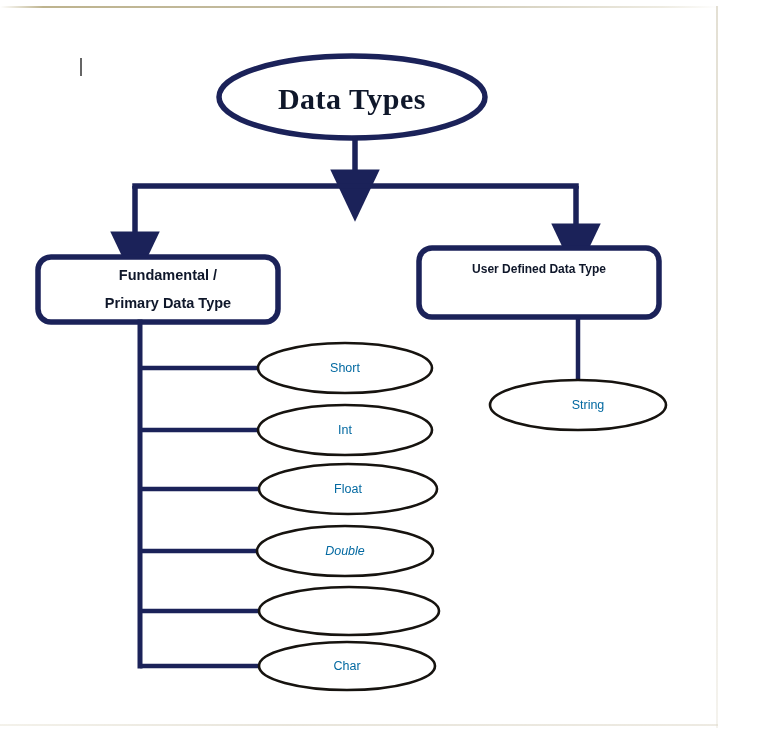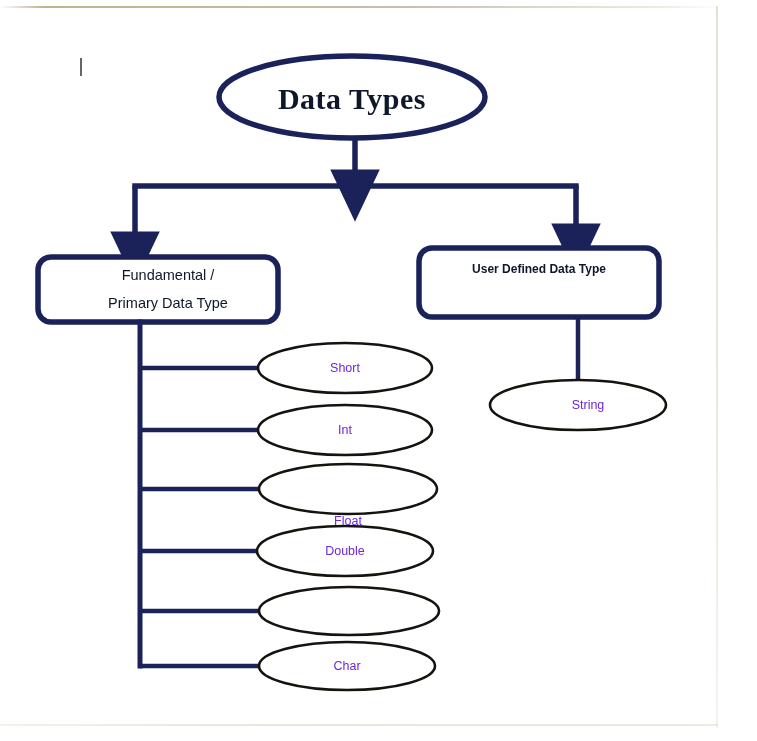--- a/index.html
+++ b/index.html
@@ -63,40 +63,40 @@
     width: 260px; height: 50px;
     font-size: 30px;
     font-weight: bold;
     font-family: "Liberation Serif", serif;
     letter-spacing: .5px;
   }
   #label-fundamental {
     left: 40px; top: 258px;
     width: 256px; height: 62px;
     font-size: 14.5px;
-    font-weight: normal;
+    font-weight: bold;
     line-height: 1.95;
     flex-direction: column;
     text-align: center;
   }
   #label-userdefined {
     left: 421px; top: 252px;
     width: 236px; height: 34px;
     font-size: 12px;
     font-weight: bold;
   }
   .leaf-label {
     position: absolute;
     display: flex;
     align-items: center;
     justify-content: center;
     width: 176px;
     height: 22px;
     font-size: 12.5px;
-    color: #6d28d9;
+    color: #0369a1;
     white-space: nowrap;
     pointer-events: none;
   }
 </style>
 </head>
 <body>
 
 <div id="page">
 
   <div id="paper-edge-top"></div>
@@ -150,19 +150,19 @@
 
   <div class="node-label" id="label-fundamental">
     <span>Fundamental /</span>
     <span>Primary Data Type</span>
   </div>
 
   <div class="node-label" id="label-userdefined">User Defined Data Type</div>
 
   <div class="leaf-label" style="left:257px; top:357px;">Short</div>
   <div class="leaf-label" style="left:257px; top:419px;">Int</div>
-  <div class="leaf-label" style="left:260px; top:478px;margin-top:32px;">Float</div>
-  <div class="leaf-label" style="left:257px; top:540px;">Double</div>
+  <div class="leaf-label" style="left:260px; top:478px;">Float</div>
+  <div class="leaf-label" style="left:257px; top:540px;font-style:italic;">Double</div>
   <div class="leaf-label" style="left:259px; top:655px;">Char</div>
 
   <div class="leaf-label" style="left:500px; top:394px;">String</div>
 
 </div>
 
 </body></html>

